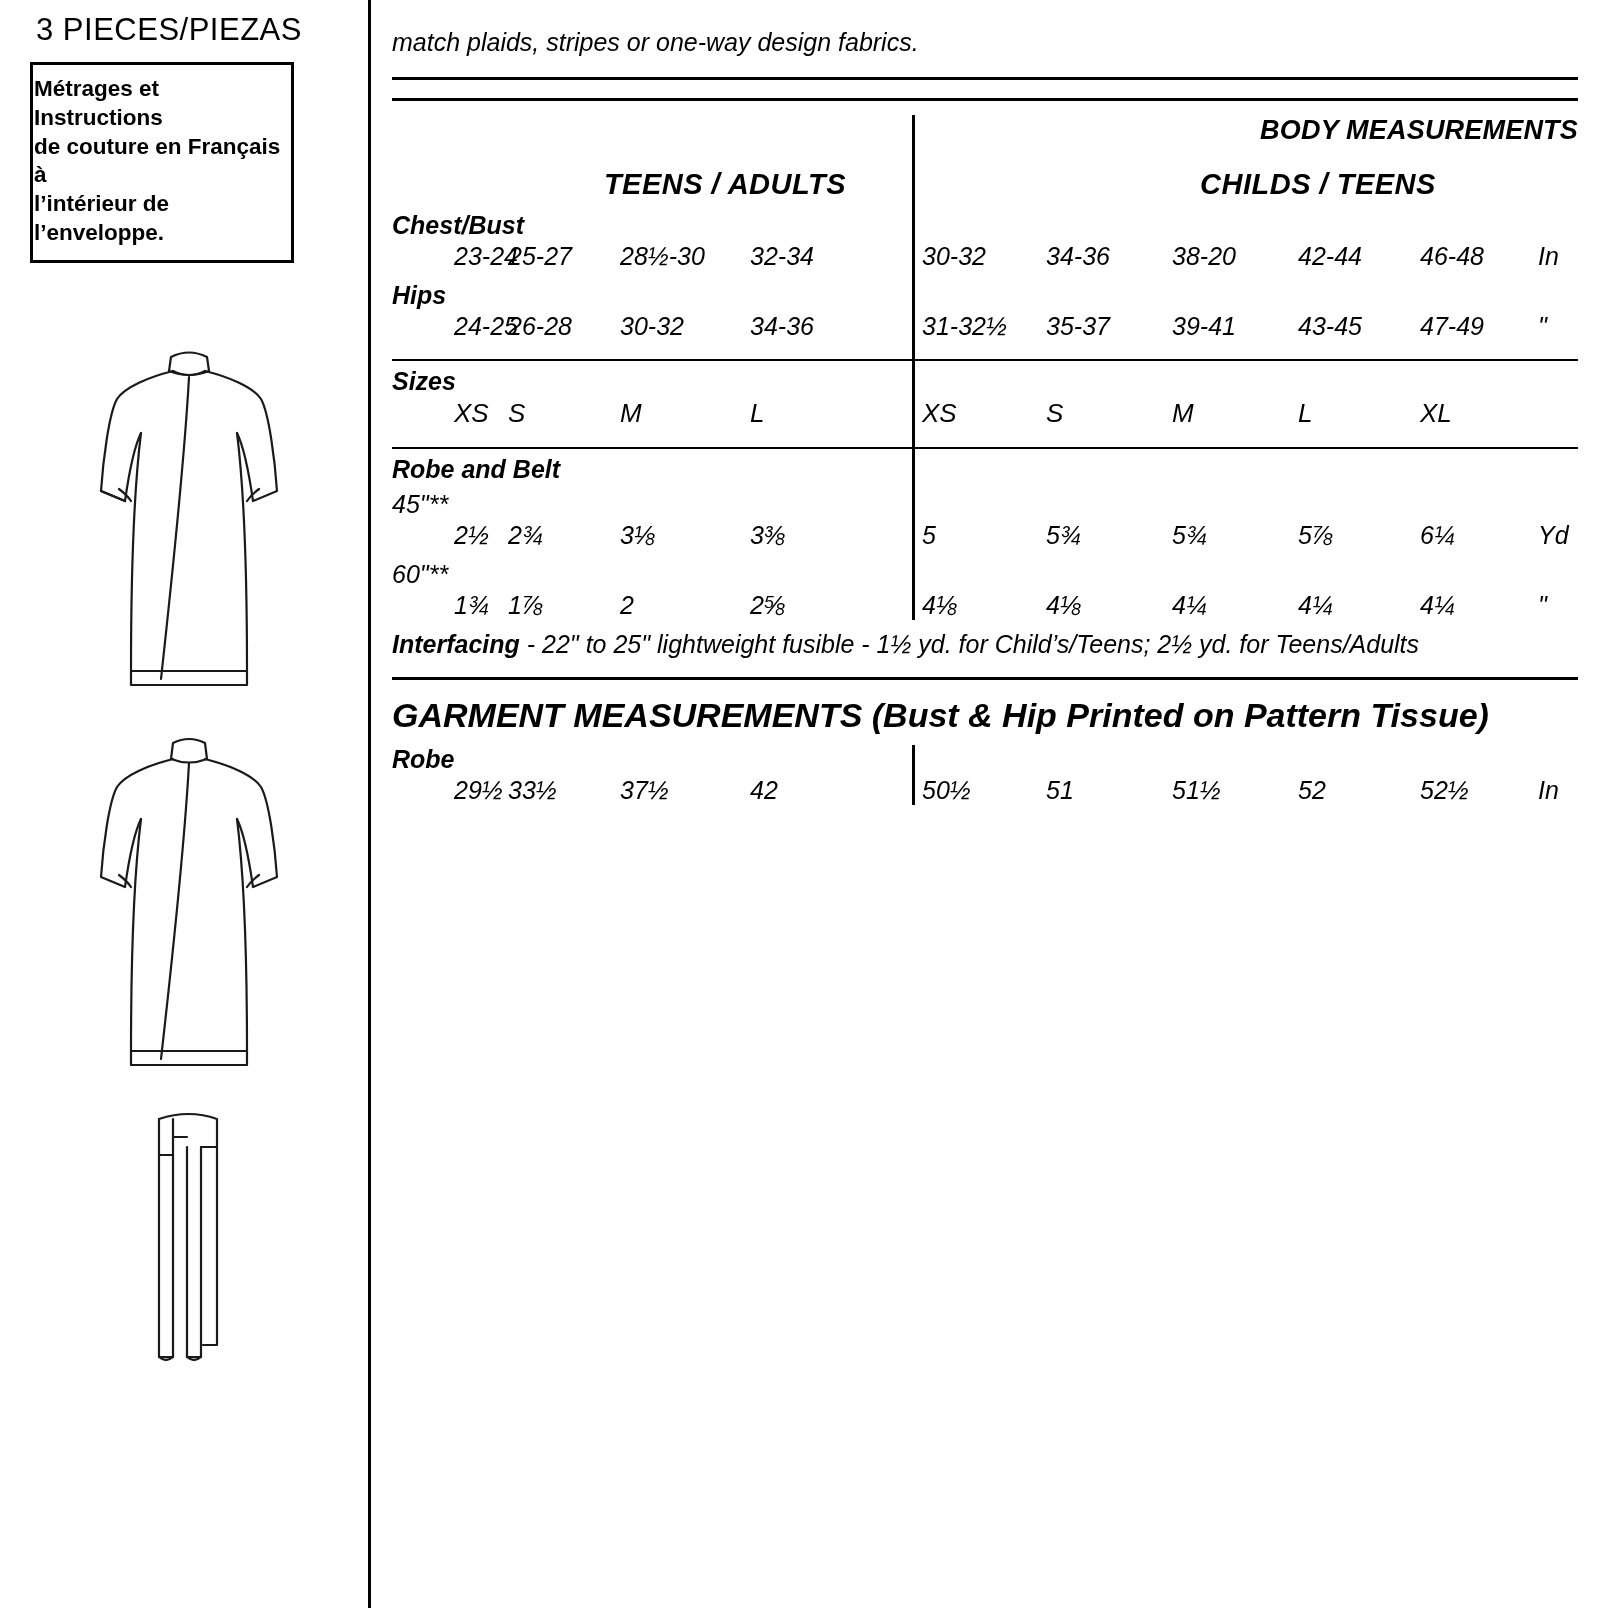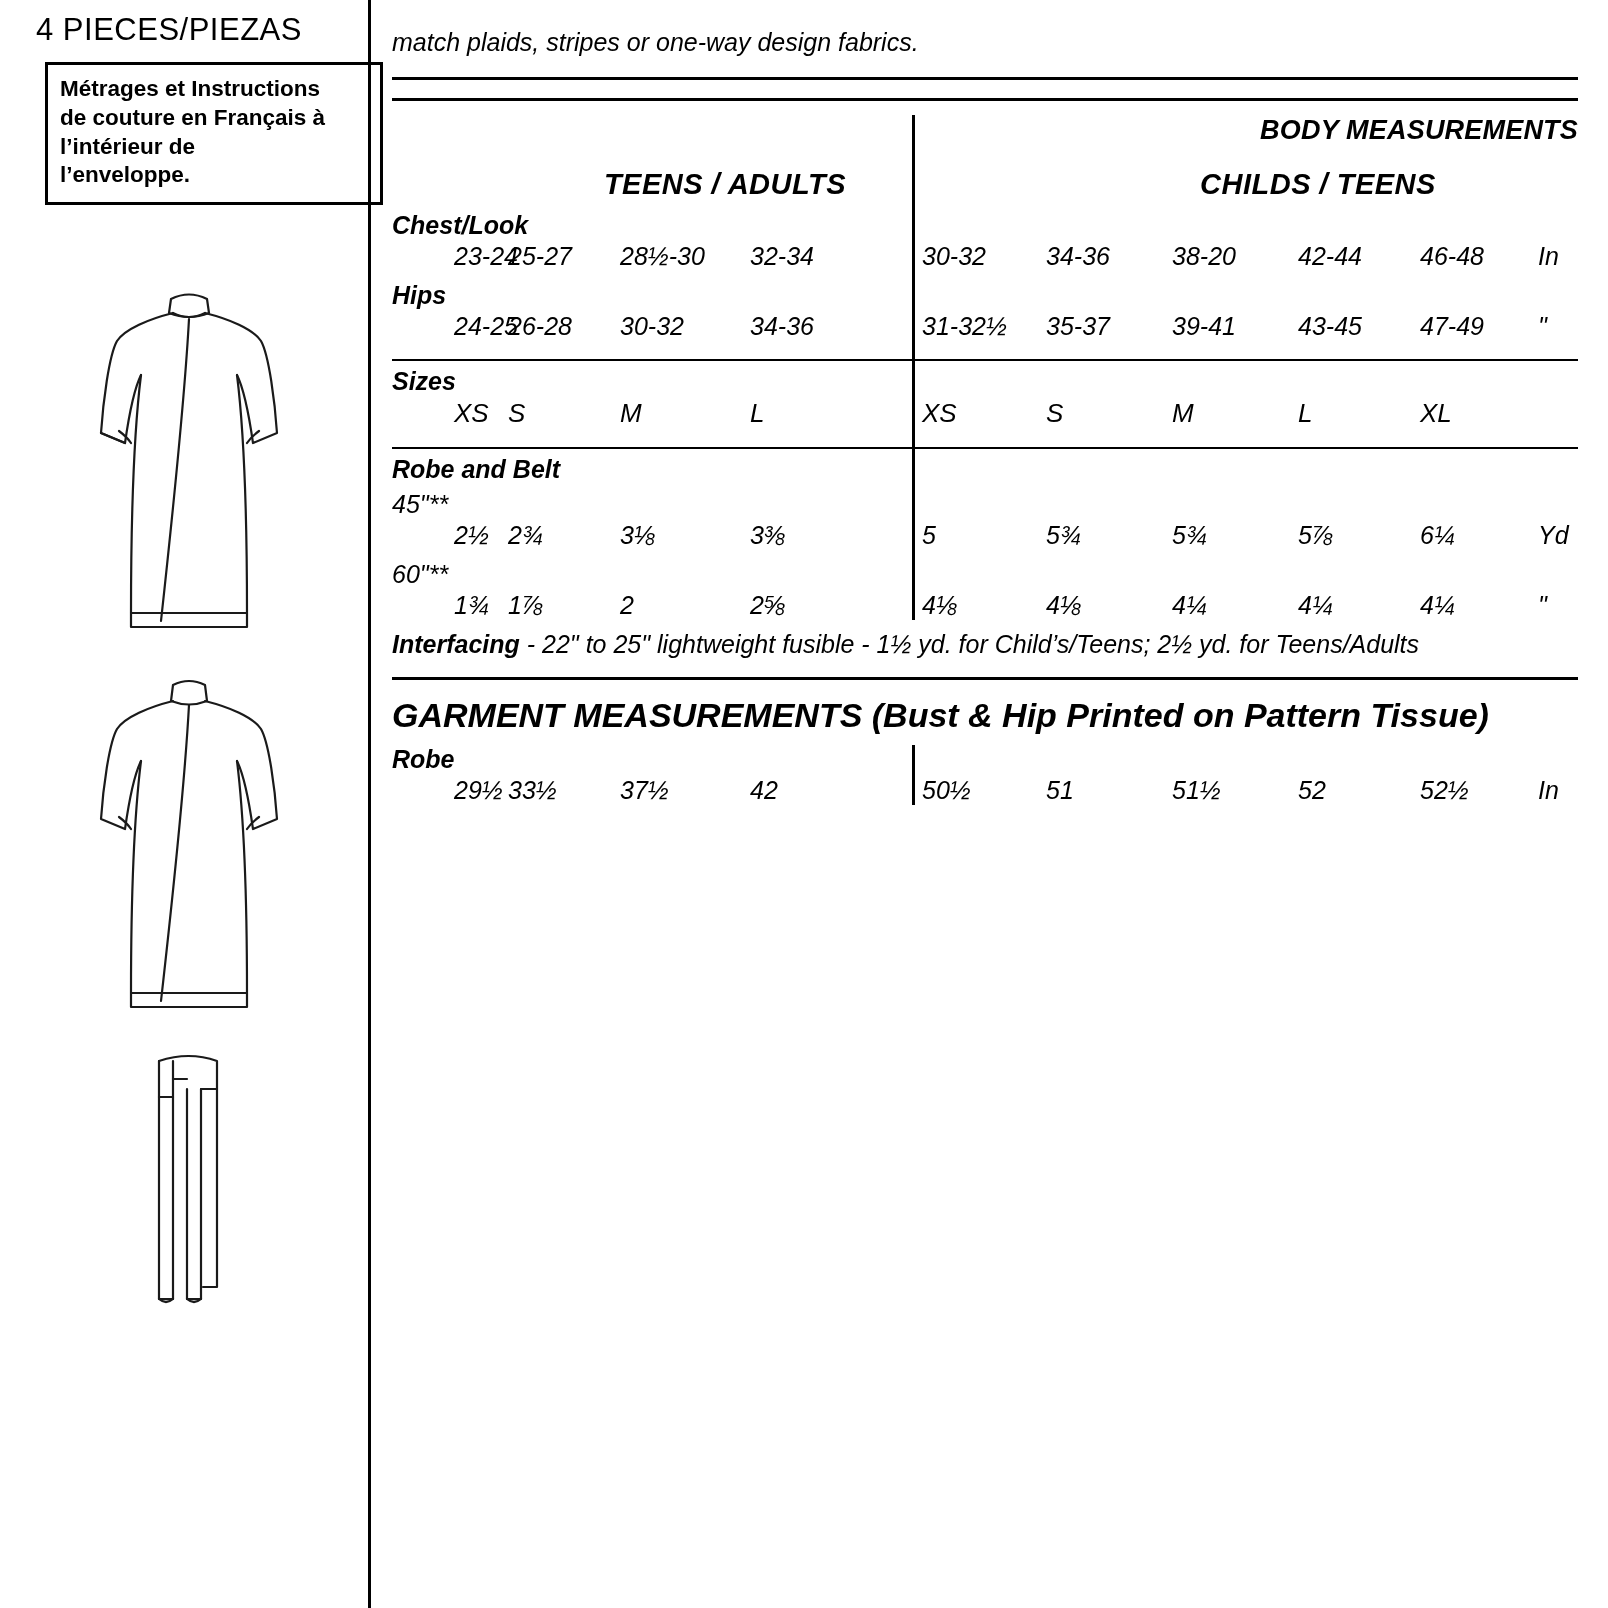--- a/index.html
+++ b/index.html
@@ -39,23 +39,23 @@
 
   #pieces-title {
     font-size: 31px;
     letter-spacing: 0.5px;
     margin: 12px 0 14px 6px;
     font-weight: 400;
   }
 
   #french-box {
     border: 3px solid #000;
-    padding: 10px 8px 12px 12px;
-    margin-left: 15px;
-    width: 338px;
+    padding: 10px 8px 12px 1px;
+    margin-left: 0;
+    width: 264px;
   }
   #french-box p {
     margin: 0;
     font-weight: bold;
     font-size: 22.5px;
     line-height: 1.28;
   }
 
   
   #illus {
@@ -175,21 +175,21 @@
     margin: 8px 0 6px 0;
   }
 </style>
 </head>
 <body>
 
 <div id="page">
 
   <div id="left-col">
 
-    <div id="pieces-title">4 PIECES/PIEZAS</div>
+    <div id="pieces-title">3 PIECES/PIEZAS</div>
 
     <div id="french-box">
       <p>Métrages et Instructions</p>
       <p>de couture en Français à</p>
       <p>l’intérieur de</p>
       <p>l’enveloppe.</p>
     </div>
 
     <div id="illus">
 
@@ -251,21 +251,21 @@
     <div class="measure-block">
       <div class="vdiv"></div>
 
       <h2 class="section">BODY MEASUREMENTS</h2>
 
       <div class="group-heads">
         <div class="gh gh-right">TEENS / ADULTS</div>
         <div class="gh gh-left">CHILDS / TEENS</div>
       </div>
 
-      <div class="rowlabel">Chest/Look</div>
+      <div class="rowlabel">Chest/Bust</div>
       <div class="numrow">
         <span class="cell c1">23-24</span>
         <span class="cell c2">25-27</span>
         <span class="cell c3">28½-30</span>
         <span class="cell c4">32-34</span>
         <span class="cell r1">30-32</span>
         <span class="cell r2">34-36</span>
         <span class="cell r3">38-20</span>
         <span class="cell r4">42-44</span>
         <span class="cell r5">46-48</span>

